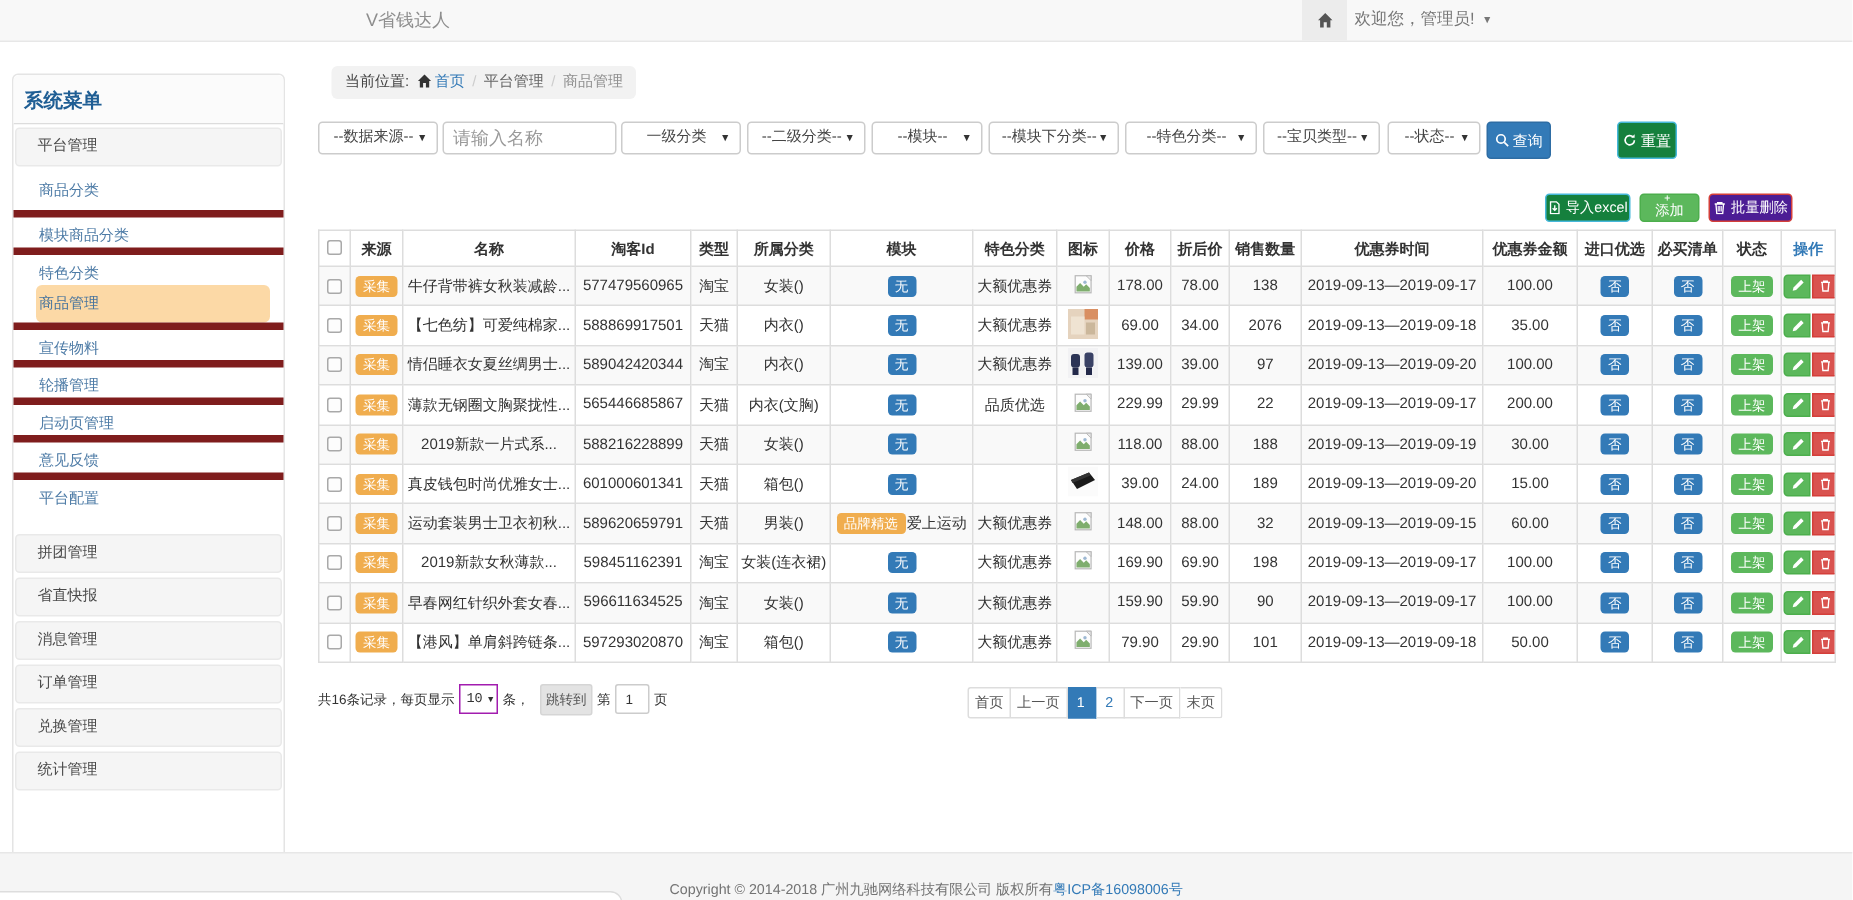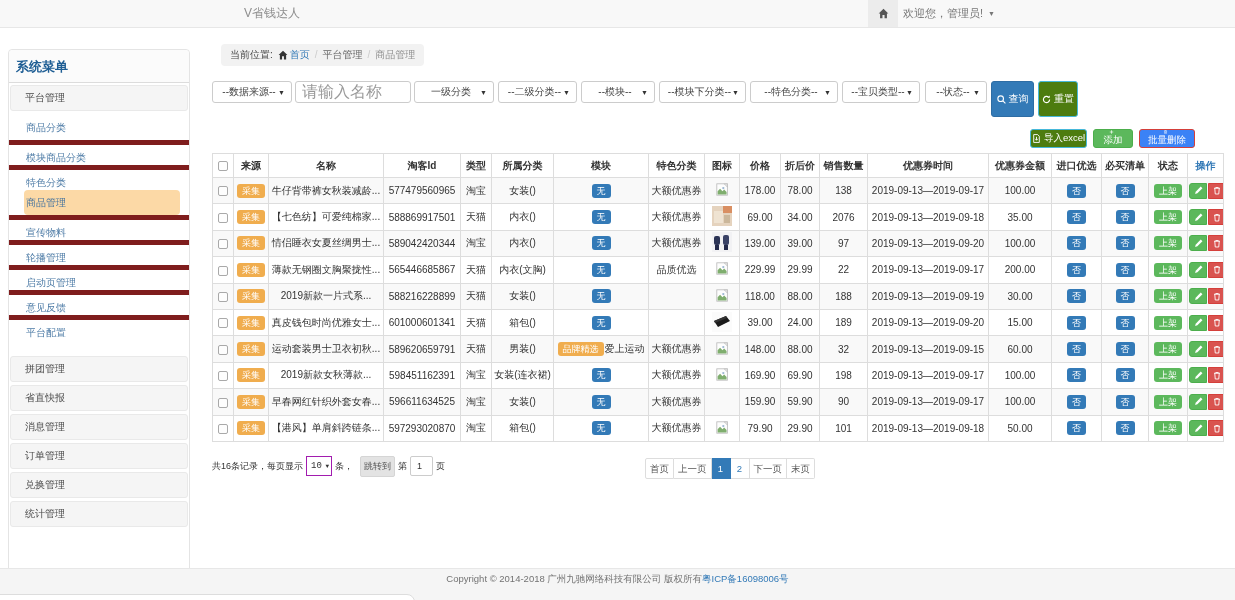--- a/index.html
+++ b/index.html
@@ -43,29 +43,29 @@
   .bc-item { color:#666; }
   .bc-item.last { color:#909090; }
   
   .filters { position:absolute; left:212px; top:81px; height:22px; display:flex; }
   .sel { position:relative; height:22px; border:1px solid #ccc; border-radius:3px;
     background:#fff; font-size:10px; color:#444; line-height:20px; text-align:center;
     cursor:pointer; white-space:nowrap; }
   .sel .sel-label { display:inline-block; padding-right:6px; }
   .sel .sel-arrow { position:absolute; right:6px; top:0; line-height:21px; font-size:7px; color:#333; }
   .txt { height:22px; border:1px solid #ccc; border-radius:3px; background:#fff;
-    font-size:16px; color:#444; padding:0 6px; font-family:"Liberation Sans",sans-serif; outline:none; }
+    font-size:12px; color:#444; padding:0 6px; font-family:"Liberation Sans",sans-serif; outline:none; }
   .txt::placeholder { color:#9a9a9a; }
-  .btn { display:inline-flex; align-items:center; justify-content:center; height:36px;
+  .btn { display:inline-flex; align-items:center; justify-content:center; height:25px;
     border-radius:3px; color:#fff; font-size:10px; border:1px solid transparent;
     cursor:pointer; white-space:nowrap; }
   .btn-primary { background:#337ab7; border-color:#2e6da4; }
-  .btn-info    { background:#4d7c0f; border-color:#46b8da; }
+  .btn-info    { background:#15803d; border-color:#46b8da;margin-left:40px; }
   .btn-success { background:#5cb85c; border-color:#4cae4c; }
-  .btn-danger  { background:#3b82f6; border-color:#d43f3a;flex-direction:column; }
+  .btn-danger  { background:#4c1d95; border-color:#d43f3a; }
   .btn svg { margin-right:3px; }
   
   .toolbar { position:absolute; left:212px; top:129px; width:983px; height:20px;
     display:flex; justify-content:flex-end; gap:6px; }
   .toolbar .btn { height:19px; padding:0; font-size:9.5px; }
   .toolbar .btn-import { width:57px; }
   .toolbar .btn-add { width:40px;flex-direction:column; }
   .toolbar .btn-batch { width:56px; }
   
   table.grid { position:absolute; left:212px; top:153px; width:1011px;
@@ -107,21 +107,21 @@
   .pager .pg-item { min-width:19px; padding:0 4px; height:21px; line-height:19px;
     border:1px solid #ddd; border-left:none; background:#fff; color:#555; font-size:9.5px;
     text-align:center; cursor:pointer; }
   .pager .pg-item:first-child { border-left:1px solid #ddd; border-radius:2px 0 0 2px; }
   .pager .pg-item:last-child { border-radius:0 2px 2px 0; }
   .pager .pg-item.num { color:#337ab7; }
   .pager .pg-item.active { background:#337ab7; border-color:#337ab7; color:#fff; }
   
   .footer { position:absolute; left:0; top:568px; width:1235px; height:32px;
     background:#f5f5f5; border-top:1px solid #e7e7e7; z-index:10;
-    text-align:center; font-size:9.5px; color:#737373; padding-top:4px; }
+    text-align:center; font-size:9.5px; color:#737373; padding-top:18px; }
   .footer a { color:#337ab7; text-decoration:none; cursor:pointer; }
   .corner-box { position:absolute; left:-10px; top:594px; width:425px; height:20px;
     background:#fff; border:1px solid #ddd; border-radius:0 8px 0 0; z-index:11; }
 </style>
 </head>
 <body>
 
 <div class="navbar">
   <div class="brand">V省钱达人</div>
   <div class="nav-home">

